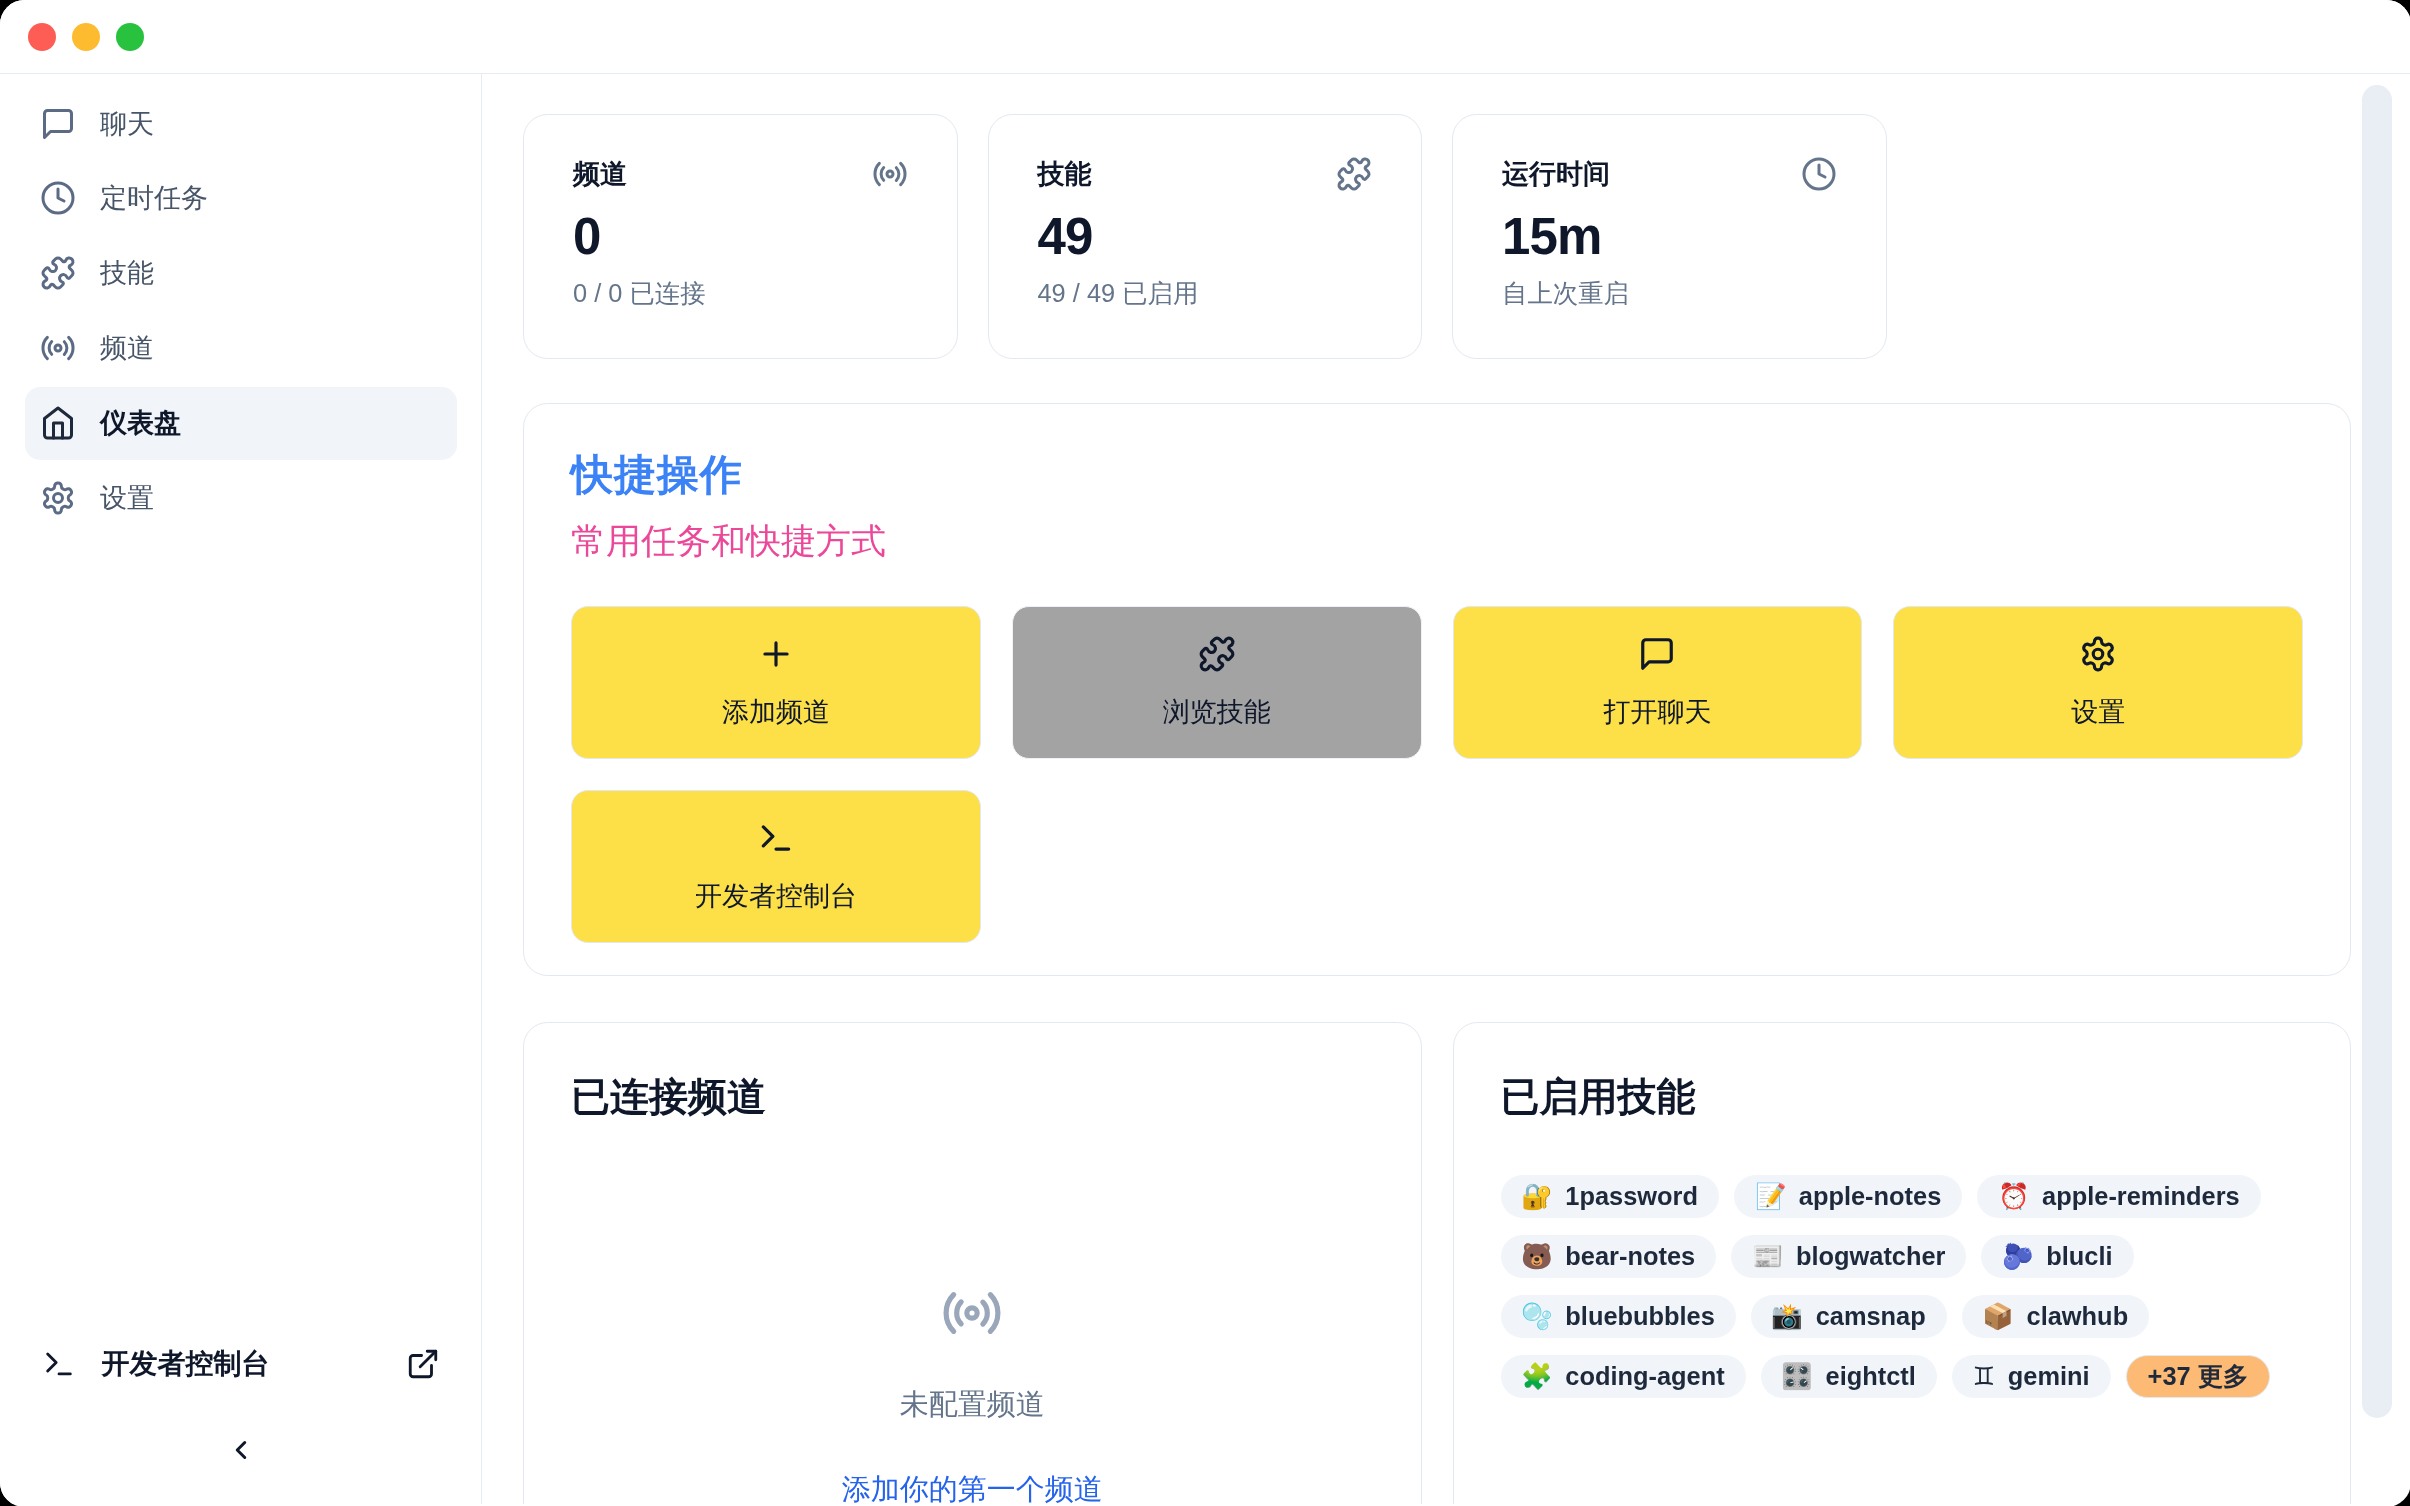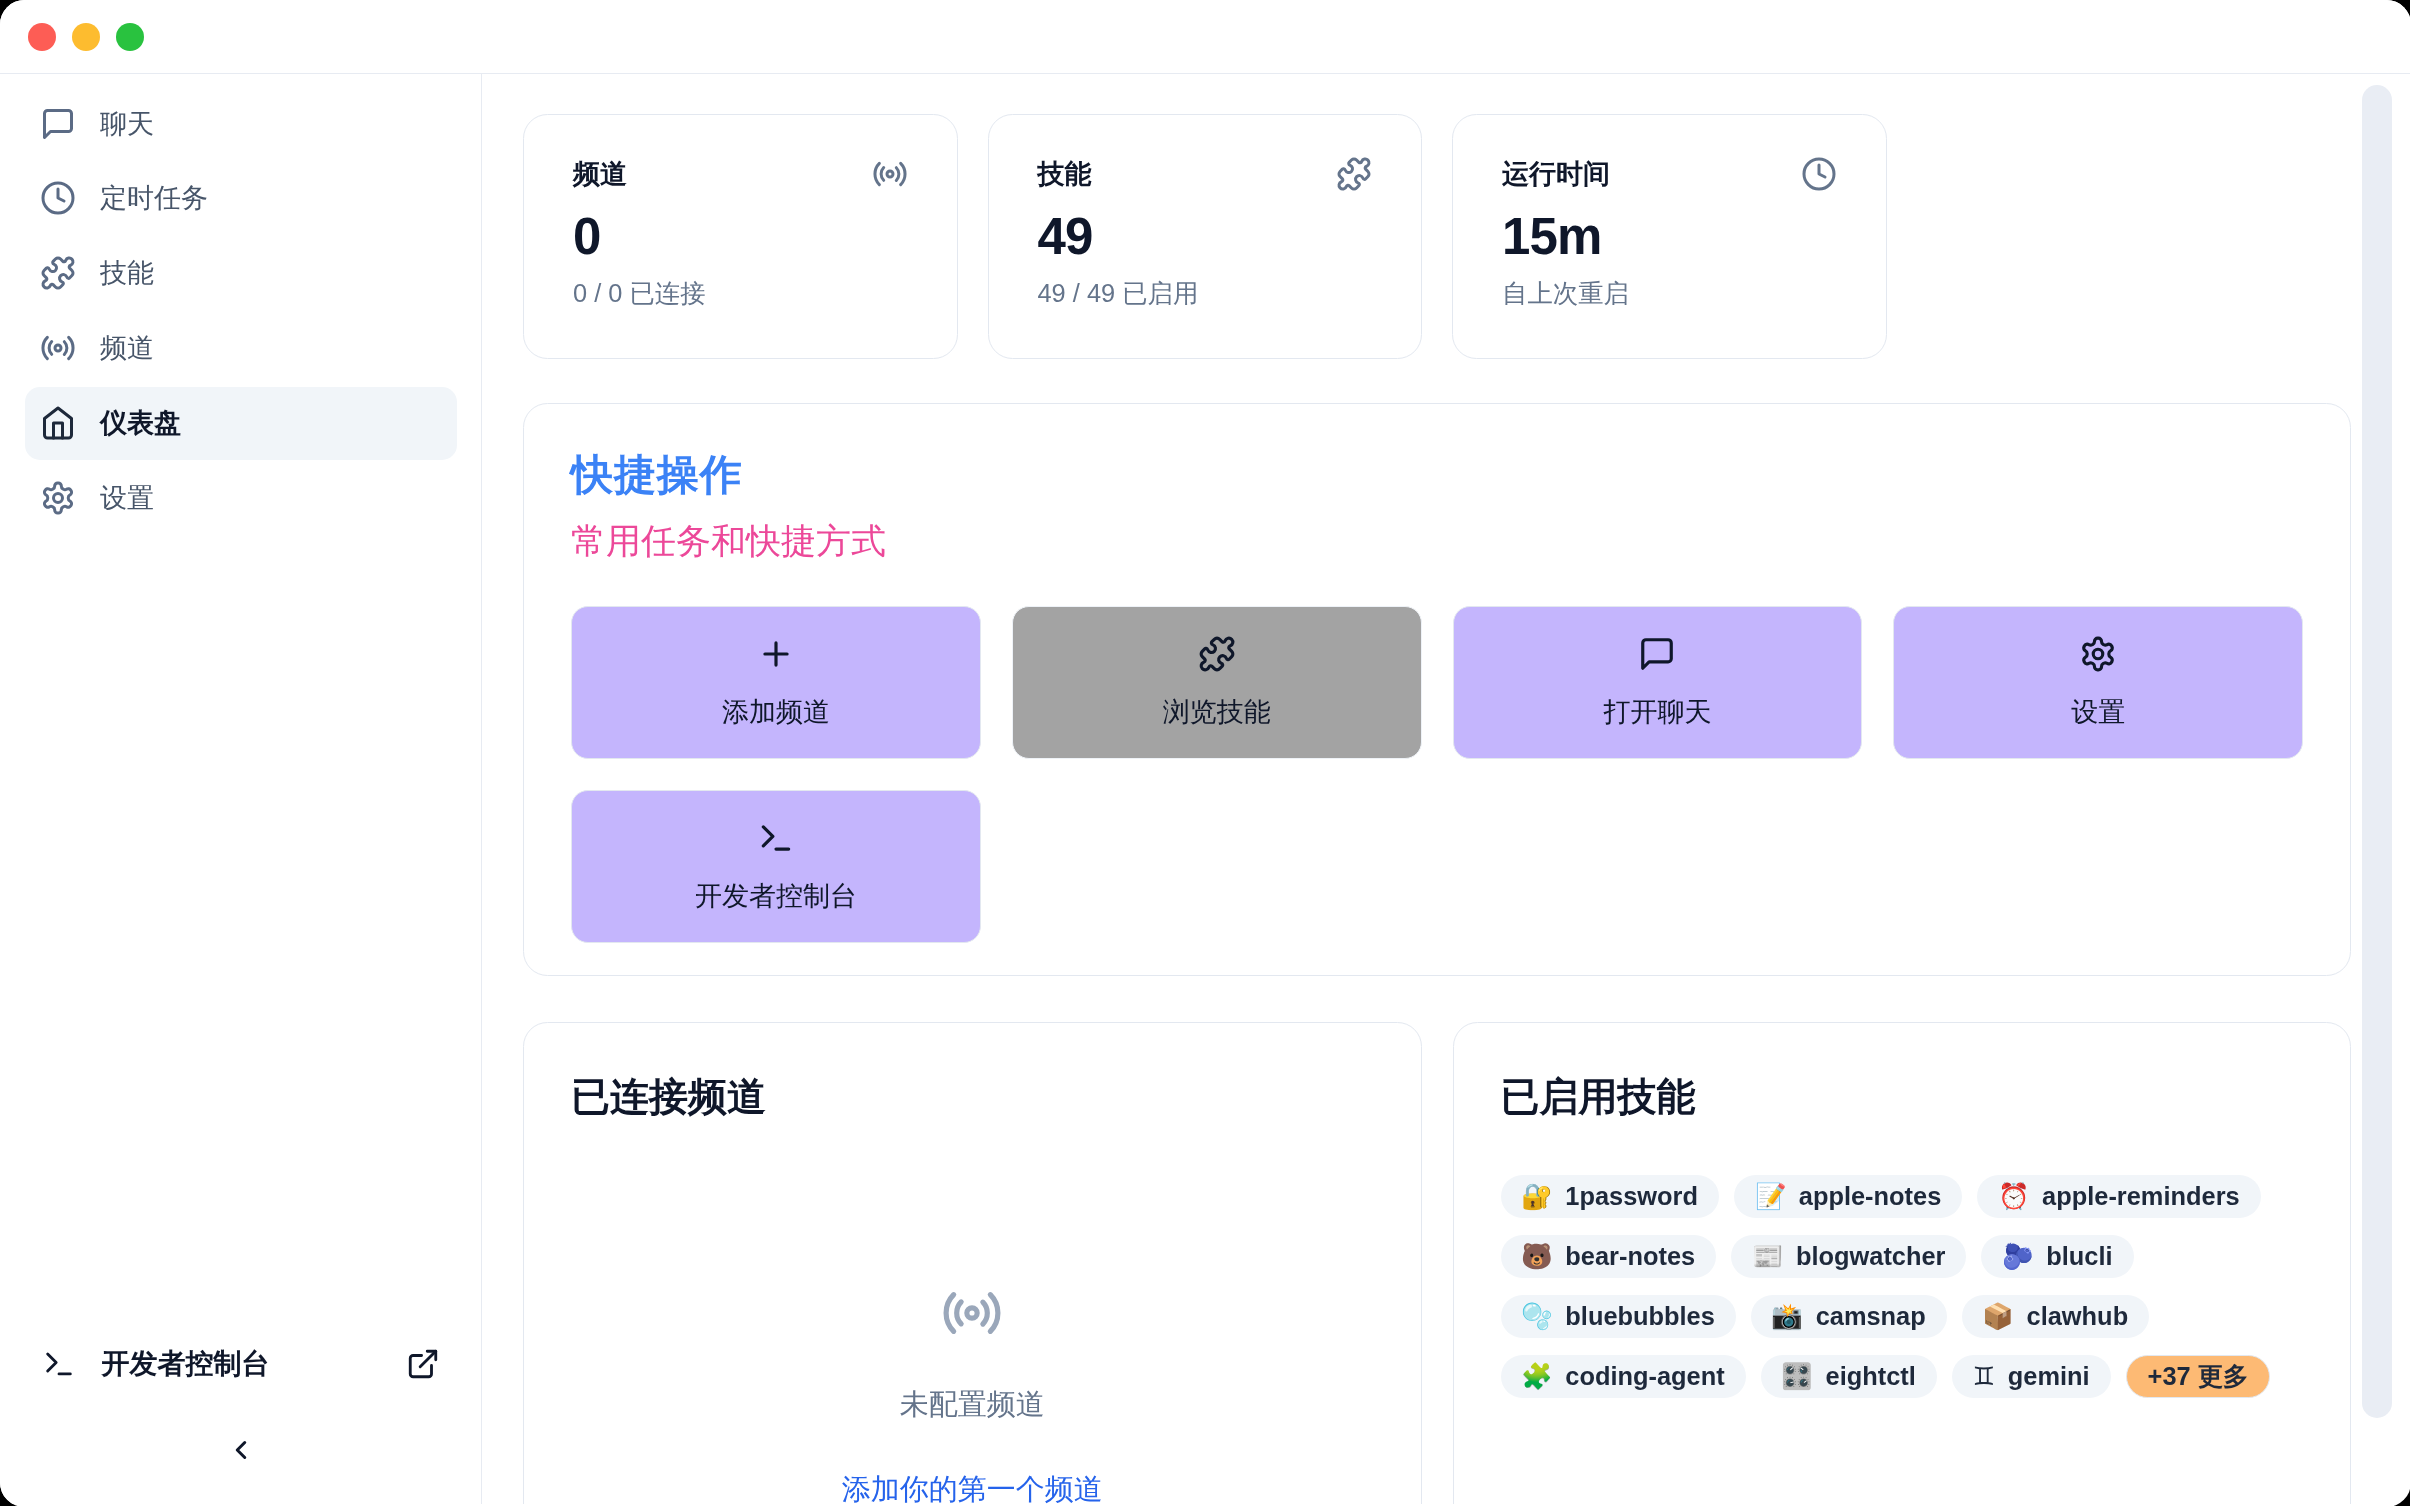--- a/index.html
+++ b/index.html
@@ -70,21 +70,21 @@
   }
   .badge .dot { width:12.2px; height:12.2px; border-radius:50%; background:#16a34a; }
 
   
   .qa-card { margin-top:44px; border:1.9px solid #e3e8f0; border-radius:24.5px; background:#fff;
     padding:43px 47px 45px; height:573px; }
   .qa-title { font-size:42px; font-weight:700; color:#3b82f6; letter-spacing:0.9px; }
   .qa-sub { font-size:35px; color:#ec4899; margin-top:15px; }
   .qa-grid { display:grid; grid-template-columns:repeat(4,1fr); gap:31px; margin-top:41px; }
   .qa-btn {
-    height:153px; border:1.9px solid #e3e8f0; border-radius:17px; background:#c4b5fd;
+    height:153px; border:1.9px solid #e3e8f0; border-radius:17px; background:#fde047;
     display:flex; flex-direction:column; align-items:center; justify-content:center; gap:21px;
     font-size:27px; font-weight:500; color:#0f172a; cursor:pointer;
     font-family:inherit;
   }
   .qa-btn .ic { width:38px; height:38px; color:#0f172a; }
   .qa-btn.highlighted { background:#a3a3a3; border-color:#eef2f7; }
 
   
   .panels { display:grid; grid-template-columns:1fr 1fr; gap:31px; margin-top:46px; height:659px; }
   .panel { border:1.9px solid #e3e8f0; border-radius:24.5px; background:#fff; padding:47px 47px; }

